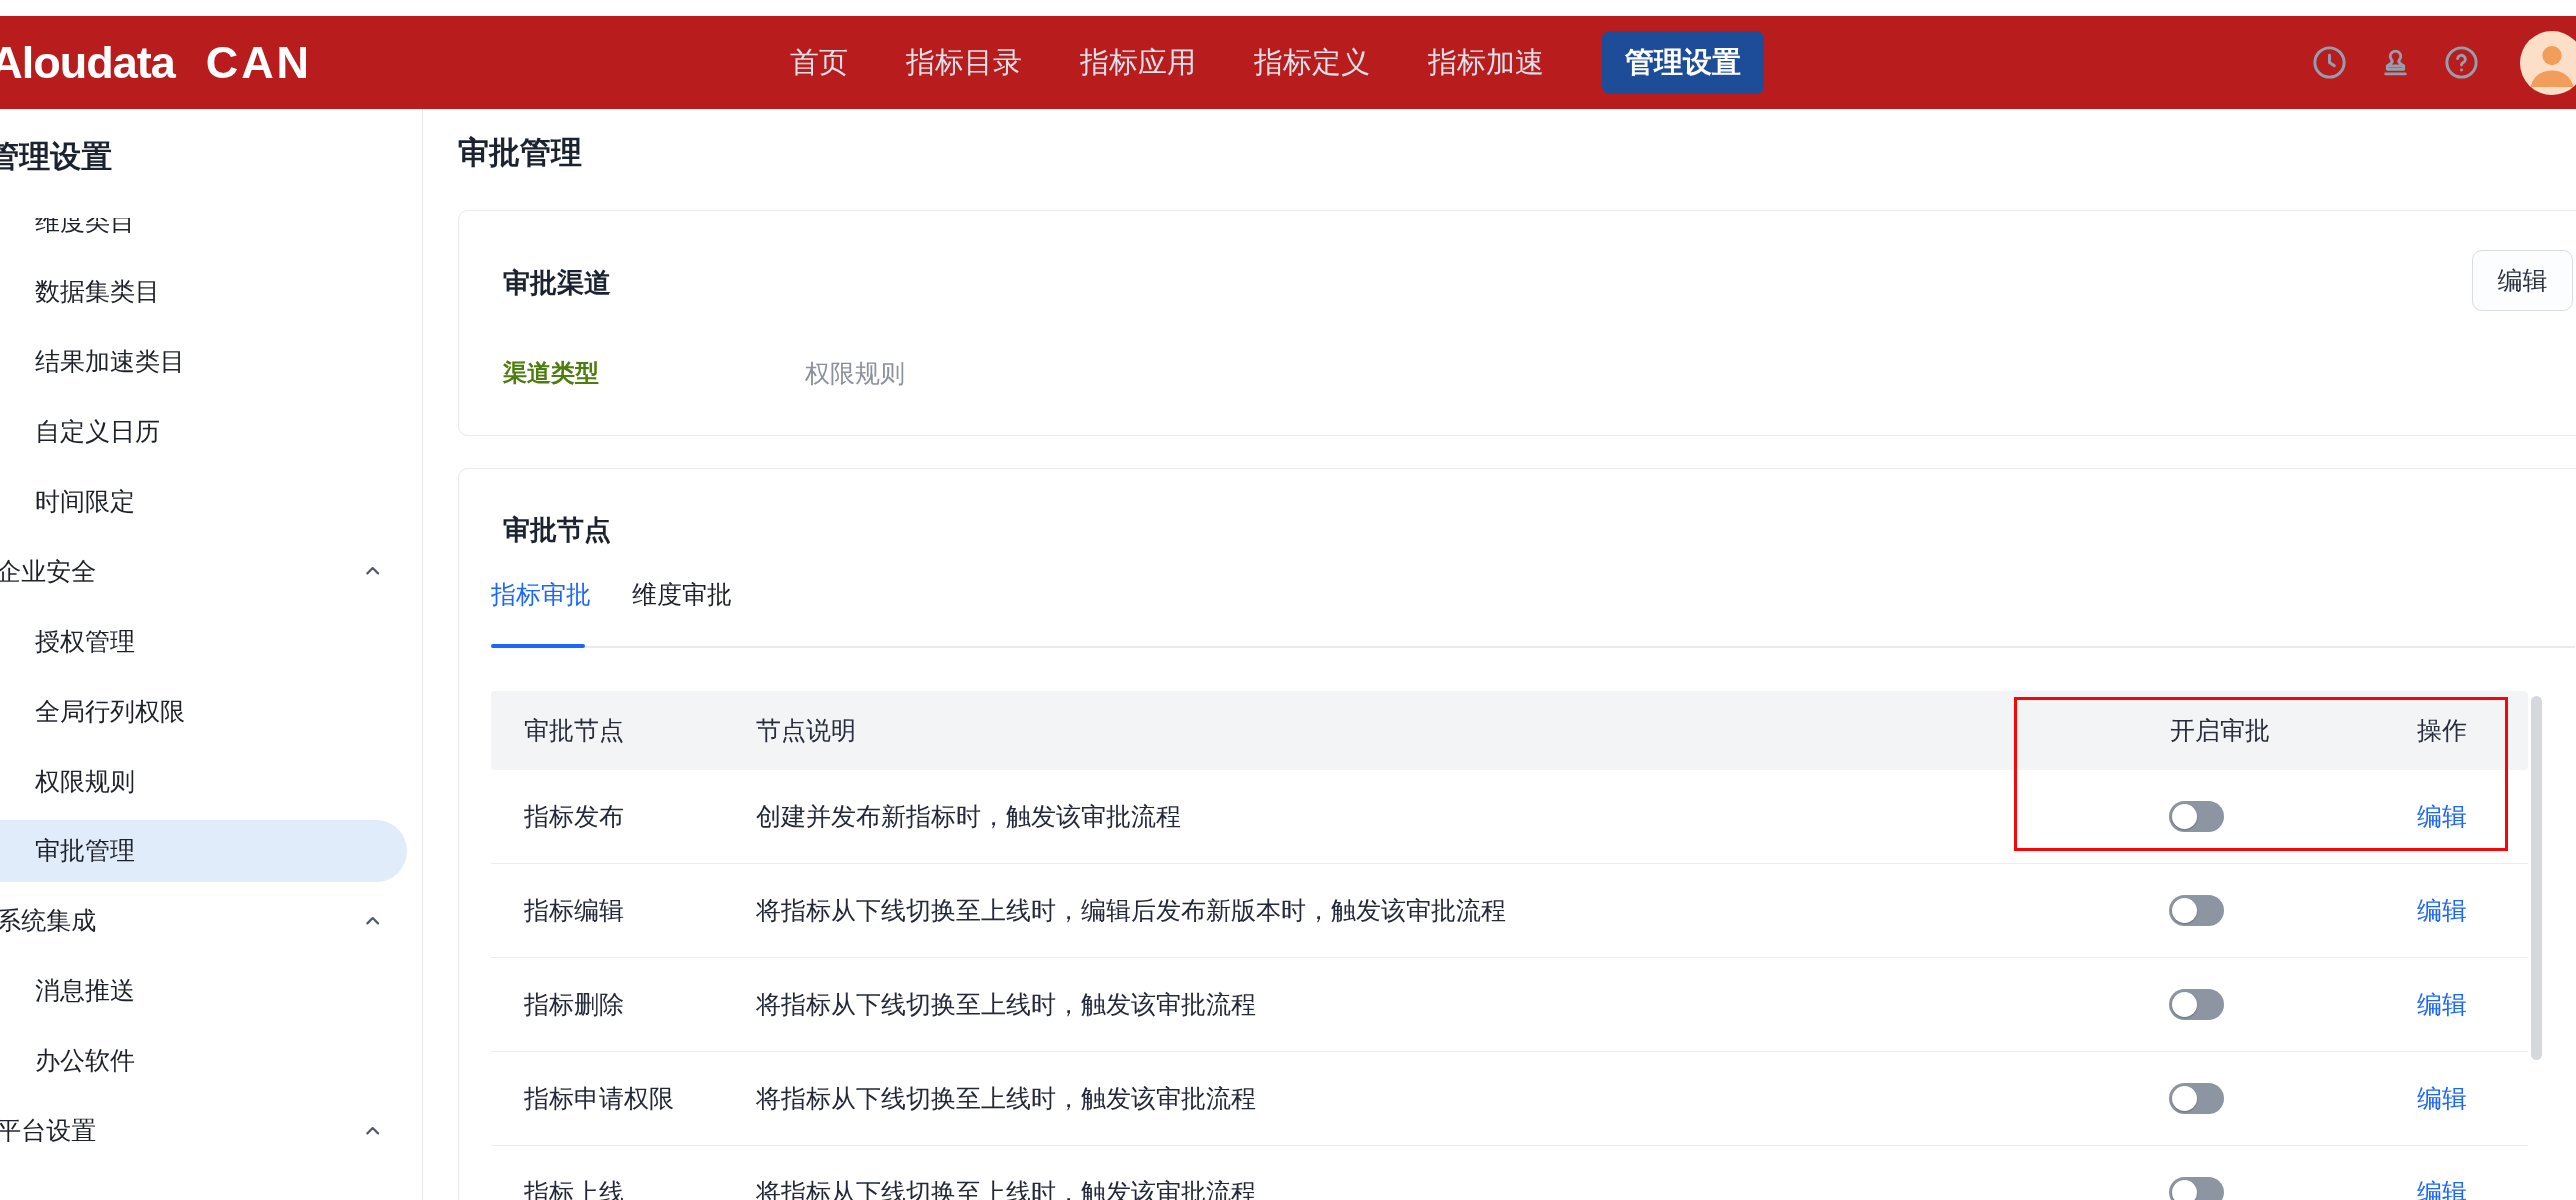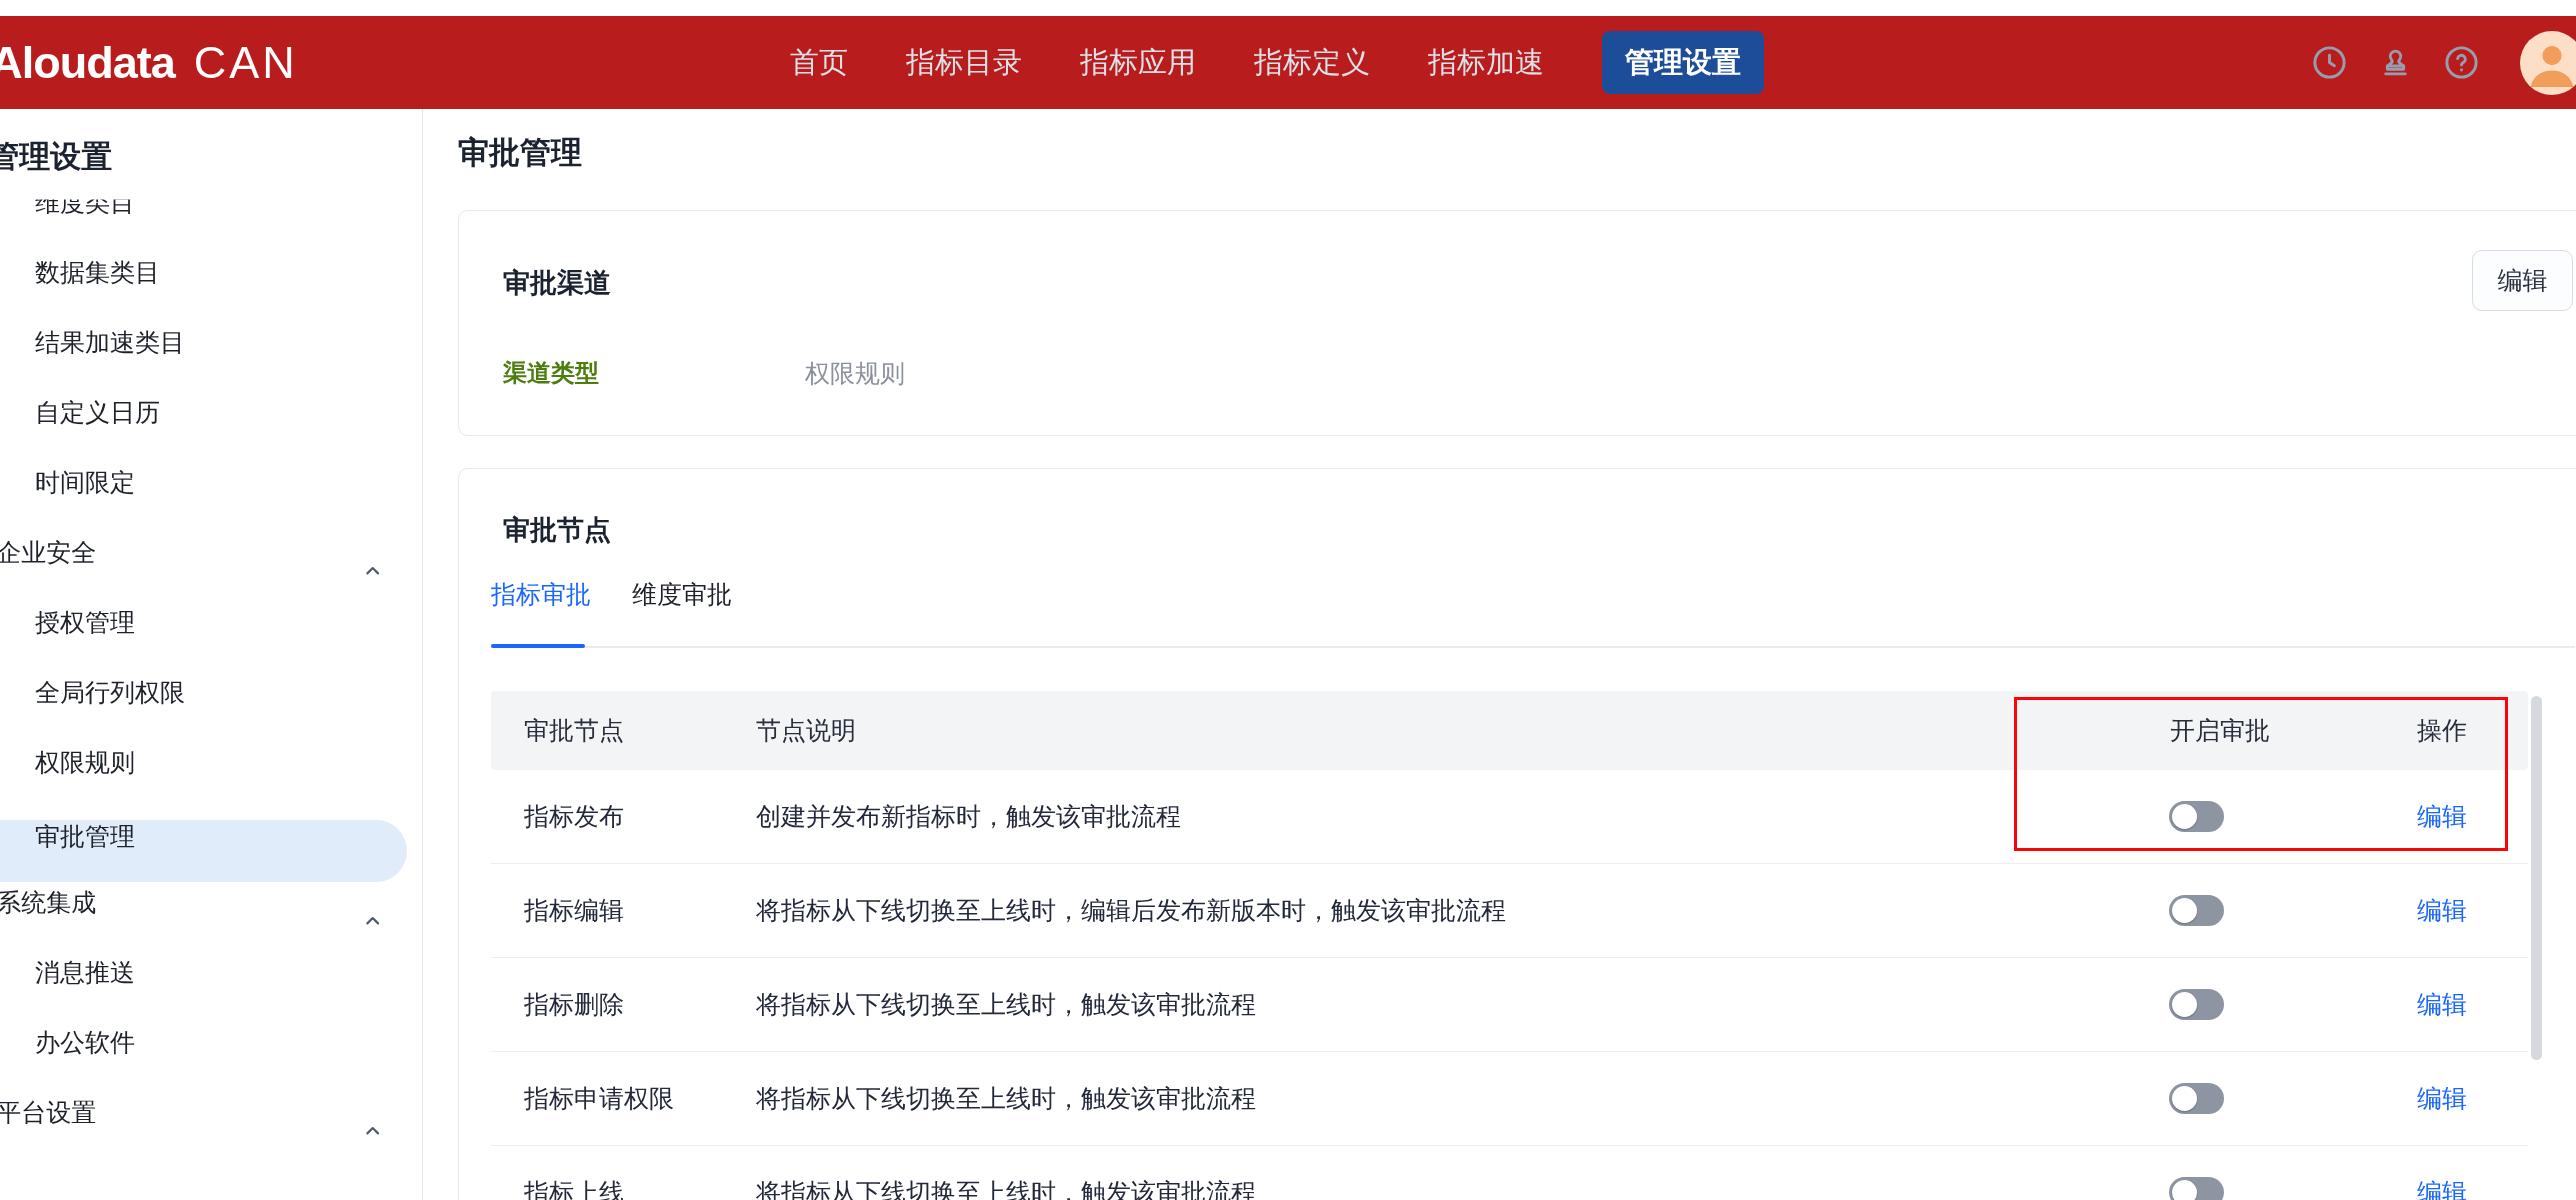--- a/index.html
+++ b/index.html
@@ -5,32 +5,32 @@
   html,body{margin:0;padding:0}
   body{
     position:relative;width:2576px;height:1200px;overflow:hidden;
     background:#ffffff;color:#1d2129;
     font-family:"Liberation Sans","DejaVu Sans",sans-serif;
   }
   
   .navbar{position:absolute;left:0;top:16px;width:2576px;height:93px;background:#b91c1c;z-index:10}
   .logo{position:absolute;left:-9.7px;top:0;height:93px;display:flex;align-items:center;color:#fff;font-size:45px;white-space:nowrap}
   .logo .brand{font-weight:800;letter-spacing:-1px}
-  .logo .suffix{font-weight:400;margin-left:19px;letter-spacing:2.9px}
+  .logo .suffix{font-weight:700;margin-left:31px;letter-spacing:2.9px}
   .nav-menu{position:absolute;left:790px;top:0;height:93px;display:flex;align-items:center;gap:58px}
   .nav-item{font-size:29px;color:#dde1e8;cursor:pointer;white-space:nowrap}
   .nav-item.active{background:#1d4d99;color:#fff;font-weight:700;padding:11.7px 23px;border-radius:7.8px}
   .nav-icons{position:absolute;right:-7.8px;top:0;height:93px;display:flex;align-items:center;gap:27px}
   .nav-ico{width:39px;height:39px;display:block}
   .avatar{width:64px;height:64px;border-radius:50%;background:#fcdfc6;overflow:hidden;margin-left:11.7px;flex:none}
   
   .sidebar{position:absolute;left:0;top:93px;bottom:0;width:422px;background:#fff;border-right:1px solid #e7e9ed;z-index:5}
   .side-title{position:absolute;left:-11.7px;top:43px;font-size:31px;font-weight:700;color:#1b2230;white-space:nowrap}
   .side-list{position:absolute;left:0;right:0;top:93px}
-  .srow{position:relative;height:70px;display:flex;align-items:flex-start;padding-left:35px;font-size:25px;color:#1d2129;cursor:pointer;white-space:nowrap}
+  .srow{position:relative;height:70px;display:flex;align-items:center;padding-left:35px;font-size:25px;color:#1d2129;cursor:pointer;white-space:nowrap}
   .srow.section{padding-left:4px}
   .srow.section .lbl{margin-left:-7.8px}
   .srow.selected{height:62px;margin:3.9px 0;width:407px;background:#e1ecfb;border-radius:0 31px 31px 0;box-sizing:border-box}
   .srow .chev{position:absolute;right:39px;top:50%;margin-top:-10.7px;width:21.4px;height:21.4px}
   .clip-top .lbl{clip-path:inset(13.6px 0 0 0)}
   
   .main{position:absolute;left:423px;top:93px;right:0;bottom:0;background:#fff}
   .page-title{position:absolute;left:35px;top:39px;font-size:31px;font-weight:700;color:#1b2230}
   .card{position:absolute;left:35px;right:-23px;background:#fff;border:1px solid #e7e9ee;border-radius:9.7px;box-sizing:border-box}
   .card1{top:117px;height:226px}

